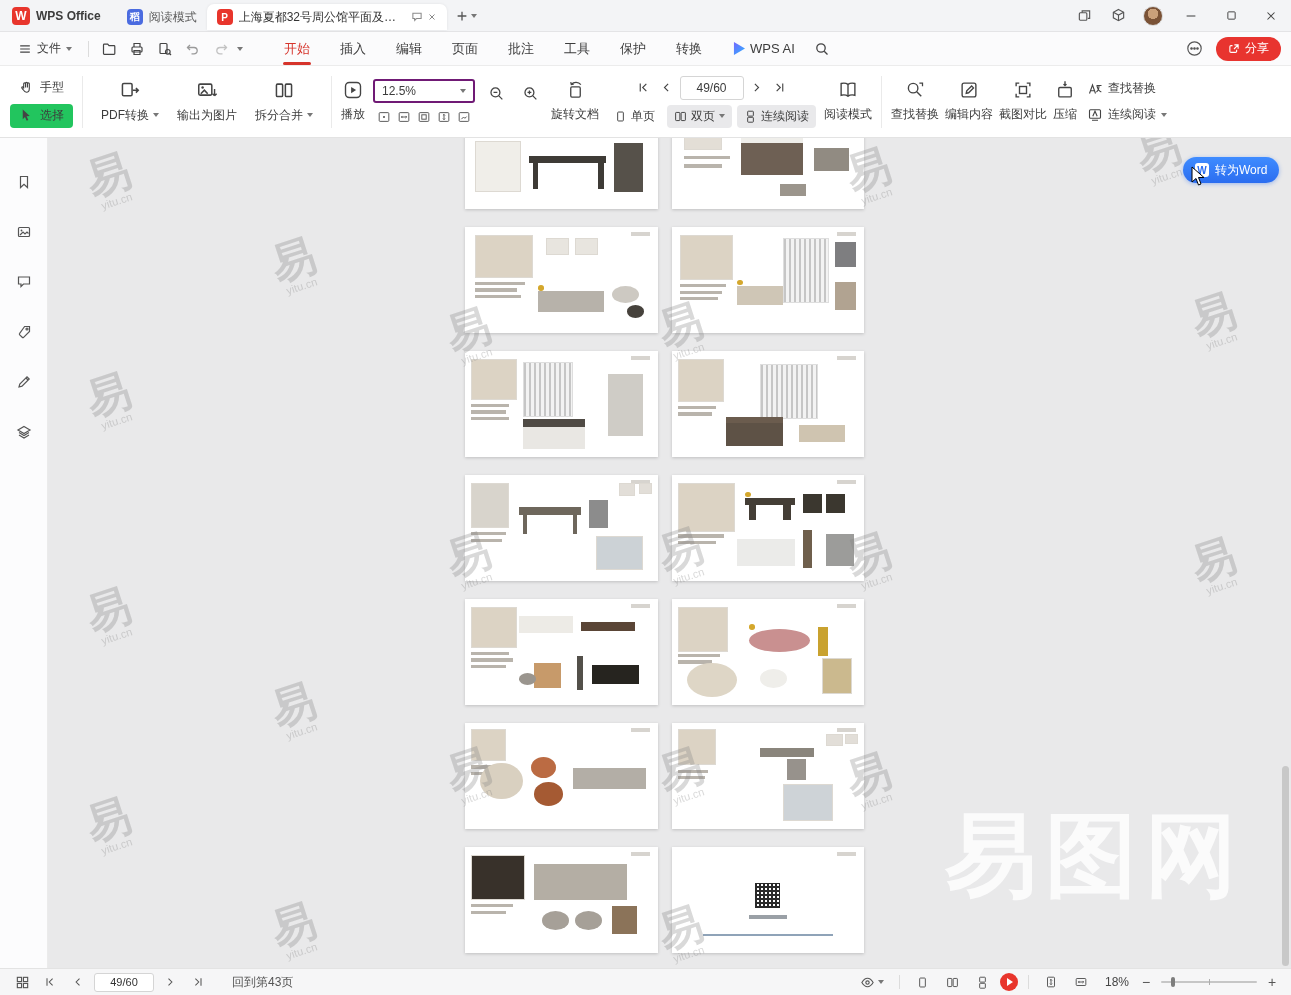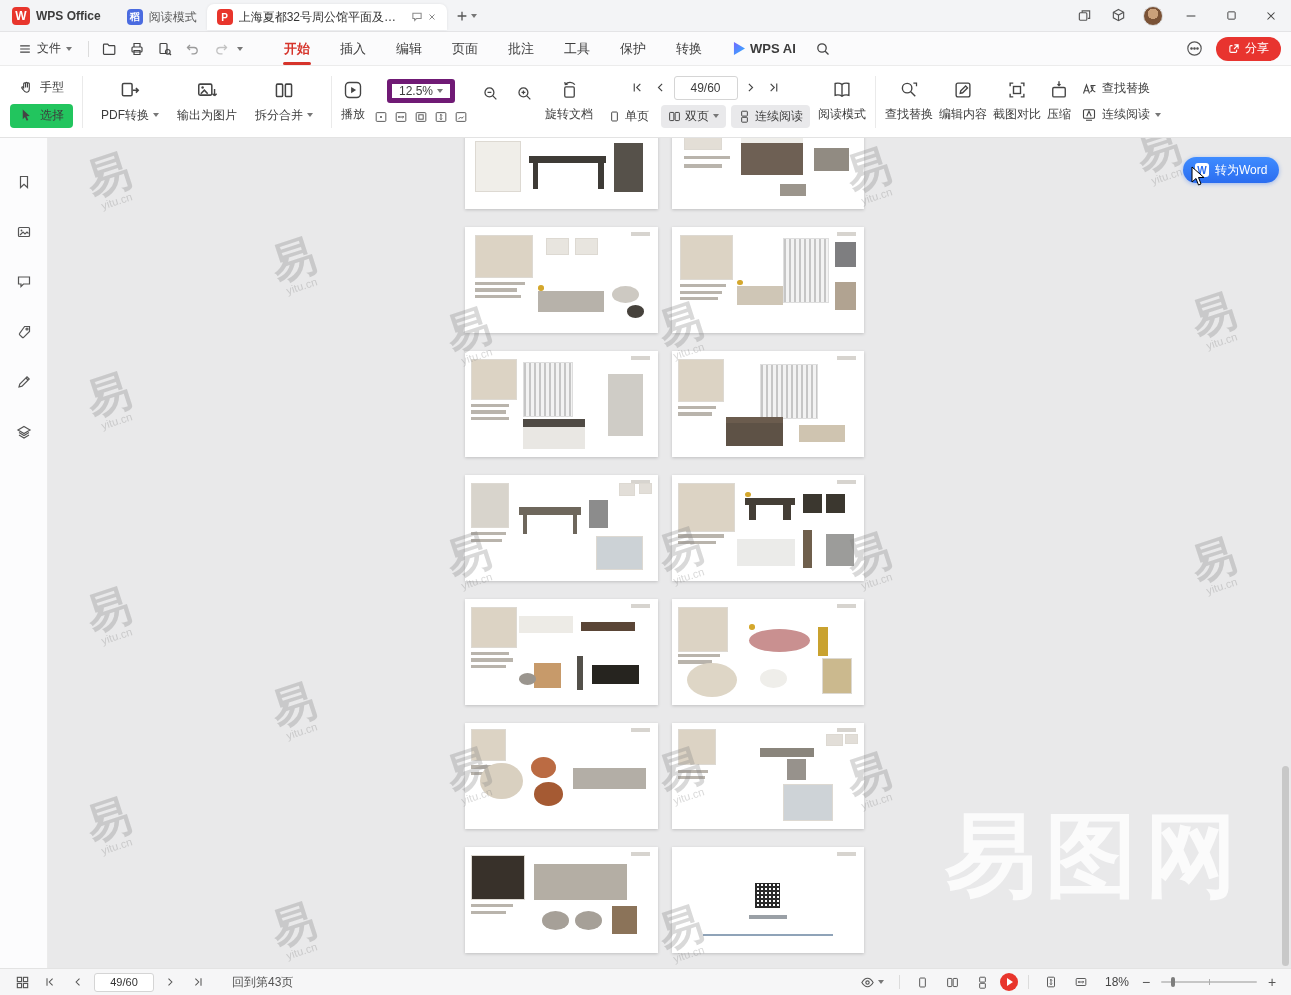--- a/index.html
+++ b/index.html
@@ -29,39 +29,39 @@
 .win-btn{width:40px;height:100%;display:flex;align-items:center;justify-content:center}
 
 
 .menubar{height:34px;background:#fbfbfc;display:flex;align-items:center;padding:0 10px;border-bottom:1px solid #ececec;position:relative}
 .file-menu{display:flex;align-items:center;gap:5px;padding:0 8px;height:26px;border-radius:4px;color:#3c3c3c}
 .mvdiv{width:1px;height:16px;background:#dcdcdc;margin:0 8px}
 .quickbar{display:flex;align-items:center;gap:4px}
 .qbtn{width:24px;height:24px;display:flex;align-items:center;justify-content:center;border-radius:4px}
 .ribbon-tabs{display:flex;align-items:center;margin-left:26px;height:100%}
 .rtab{padding:0 15px;height:100%;display:flex;align-items:center;color:#3c3c3c;font-size:13px;position:relative}
-.rtab.active{color:#d6342b;font-weight:bold}
+.rtab.active{color:#d6342b;font-weight:normal}
 .rtab.active::after{content:"";position:absolute;left:14px;right:14px;bottom:0;height:3px;border-radius:2px;background:#d6342b}
-.rtab.ai{gap:5px;font-weight:bold}
+.rtab.ai{gap:5px;font-weight:normal}
 .ai-logo{width:13px;height:13px;background:linear-gradient(135deg,#7b61ff,#2bb3ff);clip-path:polygon(15% 0,100% 50%,15% 100%);display:inline-block}
 .mb-right{margin-left:auto;display:flex;align-items:center;gap:10px}
 .share-btn{display:flex;align-items:center;gap:5px;background:#e8342f;color:#fff;height:24px;padding:0 12px;border-radius:13px;font-size:12px}
 
 
 .toolbar{height:72px;background:#fff;border-bottom:1px solid #e3e3e3;display:flex;align-items:center;padding:0 10px}
 .vdiv{width:1px;height:52px;background:#eaeaea;margin:0 9px;flex:0 0 auto}
 .tgroup{display:flex;align-items:center}
 .tools{flex-direction:column;align-items:stretch;gap:4px}
 .tool-row{display:flex;align-items:center;gap:6px;height:24px;padding:0 9px;border-radius:4px;color:#3c3c3c}
 .tool-row.selected{background:#22c55e}
 .big-btn{display:flex;flex-direction:column;align-items:center;gap:5px;padding:4px 9px;border-radius:4px;color:#3c3c3c}
 .blabel{display:flex;align-items:center;gap:4px;white-space:nowrap}
 .col{display:flex;flex-direction:column;align-items:center;justify-content:center;gap:6px;color:#3c3c3c}
 .icon-only{width:26px;height:26px;display:flex;align-items:center;justify-content:center;border-radius:4px;align-self:flex-start;margin-top:5px}
-.zoom-box{width:68px;height:24px;border:5px solid #701a75;background:#fff;border-radius:3px;display:flex;align-items:center;justify-content:space-between;padding:0 7px}
+.zoom-box{width:102px;height:24px;border:2px solid #701a75;background:#fff;border-radius:3px;display:flex;align-items:center;justify-content:space-between;padding:0 7px}
 .mini-icons{display:flex;gap:4px}
 .mini{width:16px;height:16px;display:flex;align-items:center;justify-content:center;border-radius:3px}
 .nav-row{display:flex;align-items:center;gap:3px}
 .page-input{width:64px;height:24px;border:1px solid #d5d5d5;border-radius:3px;text-align:center;background:#fff}
 .nav-btn{width:20px;height:22px;display:flex;align-items:center;justify-content:center;border-radius:3px}
 .mode-row{display:flex;align-items:center;gap:5px}
 .mode-btn{display:flex;align-items:center;gap:4px;padding:3px 7px;border-radius:4px;color:#3c3c3c;white-space:nowrap}
 .mode-btn.hl{background:#e9e9eb}
 .trans{flex-direction:column;align-items:stretch;gap:5px;margin-left:4px}
 .trans-row{display:flex;align-items:center;gap:5px;padding:2px 6px;border-radius:4px;color:#3c3c3c;white-space:nowrap}

